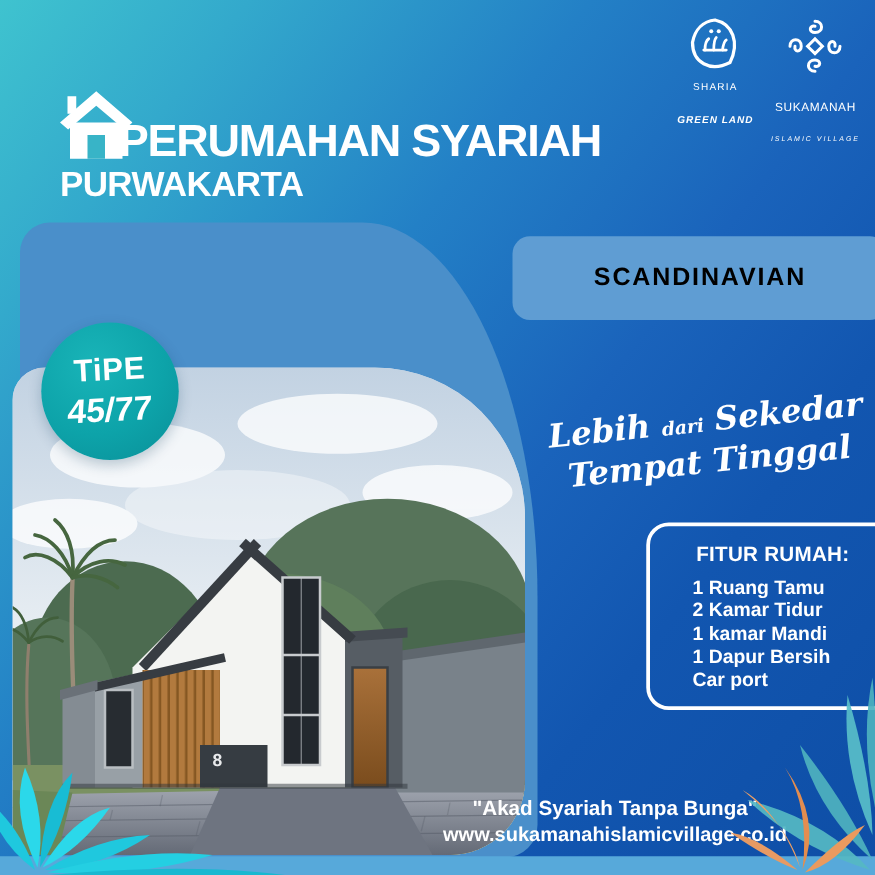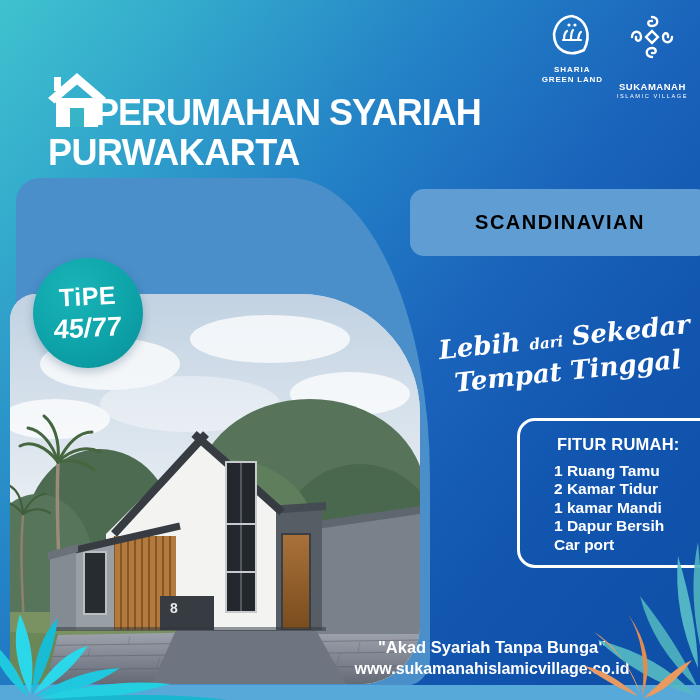--- a/index.html
+++ b/index.html
@@ -9,28 +9,28 @@
 
   
   .bg{position:absolute;inset:0;
       background:linear-gradient(128deg,#3fc3cf 0%,#33a9cc 16%,#2380c6 38%,#1a63bb 58%,#1256b0 74%,#0e4ea6 100%);}
   .bottom-bar{position:absolute;left:0;top:685px;width:700px;height:15px;background:#57a9da;}
 
   
   .header{position:absolute;left:46px;top:70px;color:#fff;}
   .house-icon{position:absolute;left:2px;top:2px;width:58px;height:56px;}
   .title-l1{position:absolute;left:49px;top:22px;font-size:36px;font-weight:800;letter-spacing:-1px;white-space:nowrap;text-align:center;}
-  .title-l2{position:absolute;left:2px;top:62px;font-size:36px;font-weight:800;letter-spacing:-0.5px;white-space:nowrap;}
+  .title-l2{position:absolute;left:2px;top:62px;font-size:28px;font-weight:800;letter-spacing:-0.5px;white-space:nowrap;}
 
   
   .logos{position:absolute;right:12px;top:14px;display:flex;gap:14px;align-items:flex-start;color:#fff;}
   .logo{display:flex;flex-direction:column;align-items:center;}
   .logo svg{display:block;}
-  .logo .t1{font-weight:700;font-size:8px;letter-spacing:1px;margin-top:5px;white-space:nowrap;}
-  .logo .t2{font-weight:700;font-size:8px;letter-spacing:0.8px;margin-top:1px;white-space:nowrap;}
+  .logo .t1{font-weight:400;font-size:8px;letter-spacing:1px;margin-top:5px;white-space:nowrap;}
+  .logo .t2{font-weight:700;font-size:8px;letter-spacing:0.8px;margin-top:17px;white-space:nowrap;font-style:italic;}
   .logo.sukamanah .t1{font-size:9.5px;letter-spacing:0.5px;margin-top:21px;}
   .logo.sukamanah .t2{font-size:5.6px;letter-spacing:1.6px;font-weight:400;}
 
   
   .banner{position:absolute;left:410px;top:189px;width:300px;height:67px;background:#5f9dd3;
           border-radius:14px;display:flex;align-items:center;justify-content:center;}
   .banner span{color:#000000;font-weight:700;font-size:20px;letter-spacing:1.5px;}
 
   
   .panel{position:absolute;left:16px;top:178px;width:414px;height:508px;background:#4a8fca;

